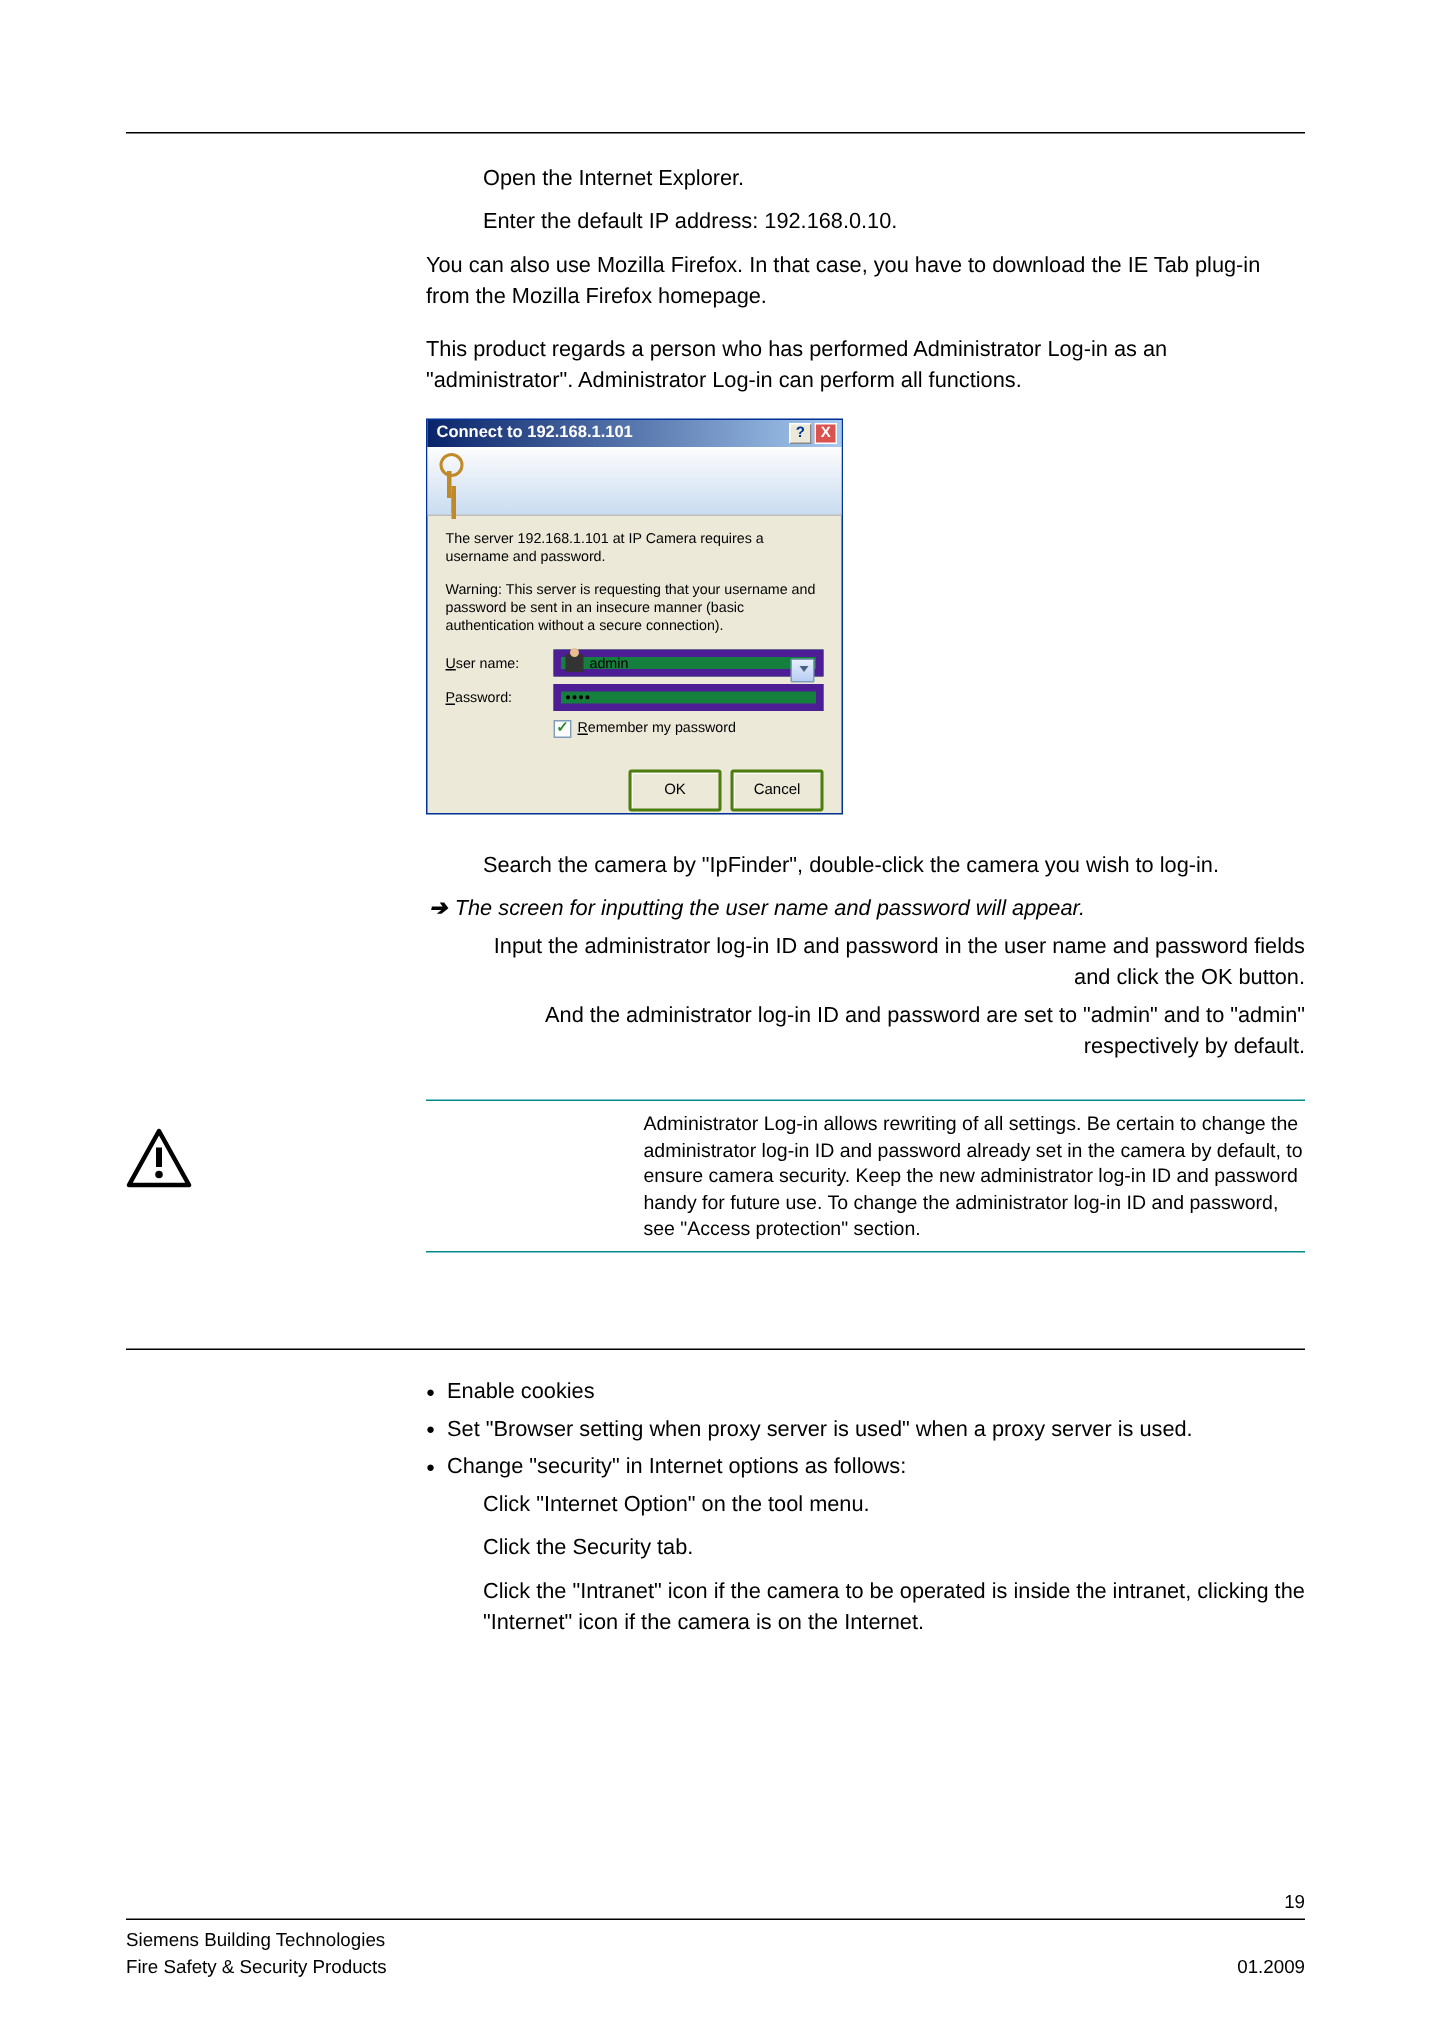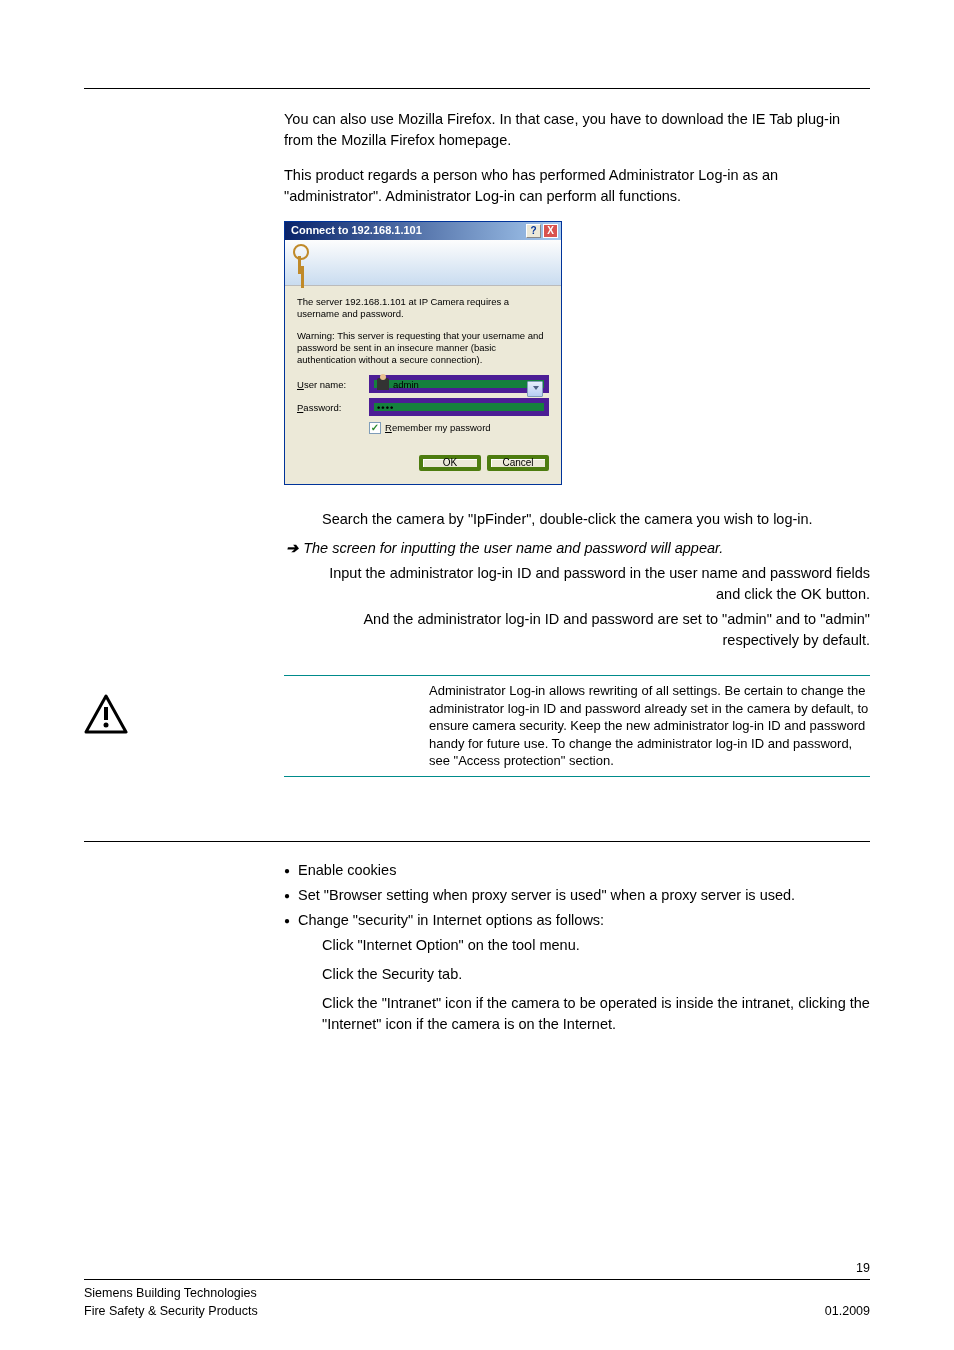--- a/index.html
+++ b/index.html
@@ -93,21 +93,21 @@
   }
   .dots { letter-spacing: 1px; font-weight: bold; }
   .chk-row { margin-left: 72px; display: flex; align-items: center; gap: 4px; margin-top: 2px; }
   .chk {
     width: 12px; height: 12px; border: 1px solid #7f9db9; background: #fff;
     display: flex; align-items: center; justify-content: center;
     color: #2a8a2a; font-size: 10px; font-weight: bold; line-height: 1;
   }
   .dlg-btns { display: flex; justify-content: flex-end; gap: 6px; margin-top: 20px; }
   .dlg-btn {
-    width: 62px; height: 16px; border: 4px solid #4d7c0f; background: #ece9d8;
+    width: 62px; height: 28px; border: 2px solid #4d7c0f; background: #ece9d8;
     border-radius: 2px; font-size: 10px; display: flex; align-items: center; justify-content: center;
     box-shadow: inset 1px 1px 0 #fff;
   }
 
   .warn-box {
     position: relative; margin-top: 24px;
     border-top: 1.5px solid #008b8b; border-bottom: 1.5px solid #008b8b;
     padding: 6px 0;
   }
   .warn-icon {
@@ -131,20 +131,24 @@
   .page-num { text-align: right; font-size: 12.5px; margin-bottom: 2px; }
   .footer-row { display: flex; justify-content: space-between; }
 </style>
 </head>
 <body>
 
 <div class="page">
   <hr class="hr">
 
   <div class="content">
+    <div class="indent-list">
+      <div class="para">Open the Internet Explorer.</div>
+      <div class="para">Enter the default IP address: 192.168.0.10.</div>
+    </div>
     <div class="para-gap">You can also use Mozilla Firefox. In that case, you have to download the IE Tab plug-in from the Mozilla Firefox homepage.</div>
     <div class="para-gap">This product regards a person who has performed Administrator Log-in as an "administrator". Administrator Log-in can perform all functions.</div>
 
     <div class="dialog">
       <div class="dlg-title">
         <span>Connect to 192.168.1.101</span>
         <div class="dlg-title-btns">
           <div class="win-btn help">?</div>
           <div class="win-btn close">X</div>
         </div>

